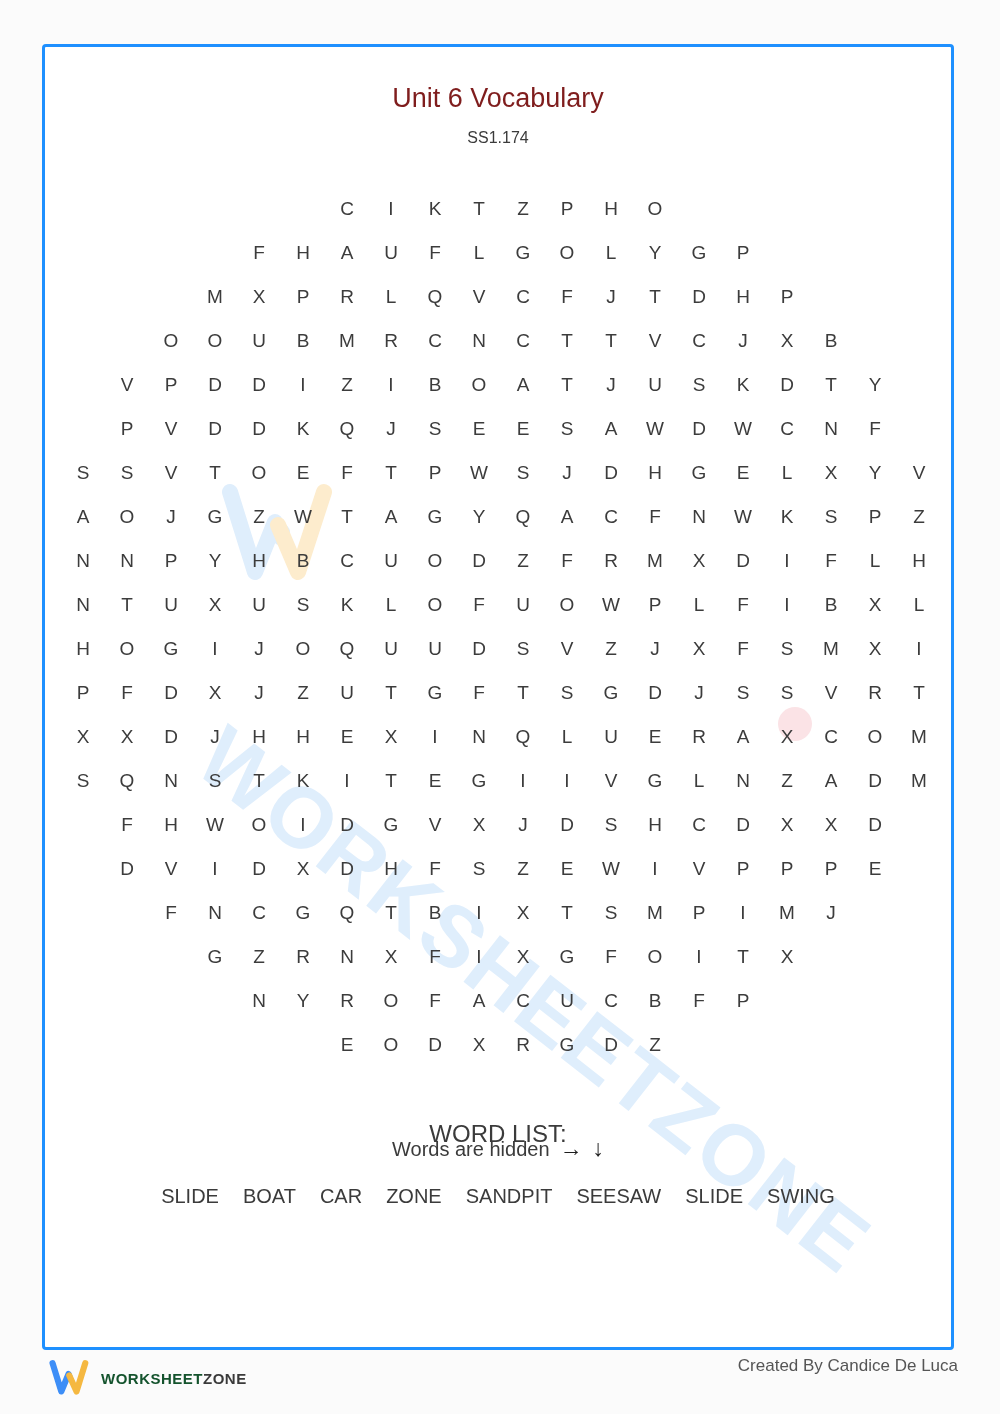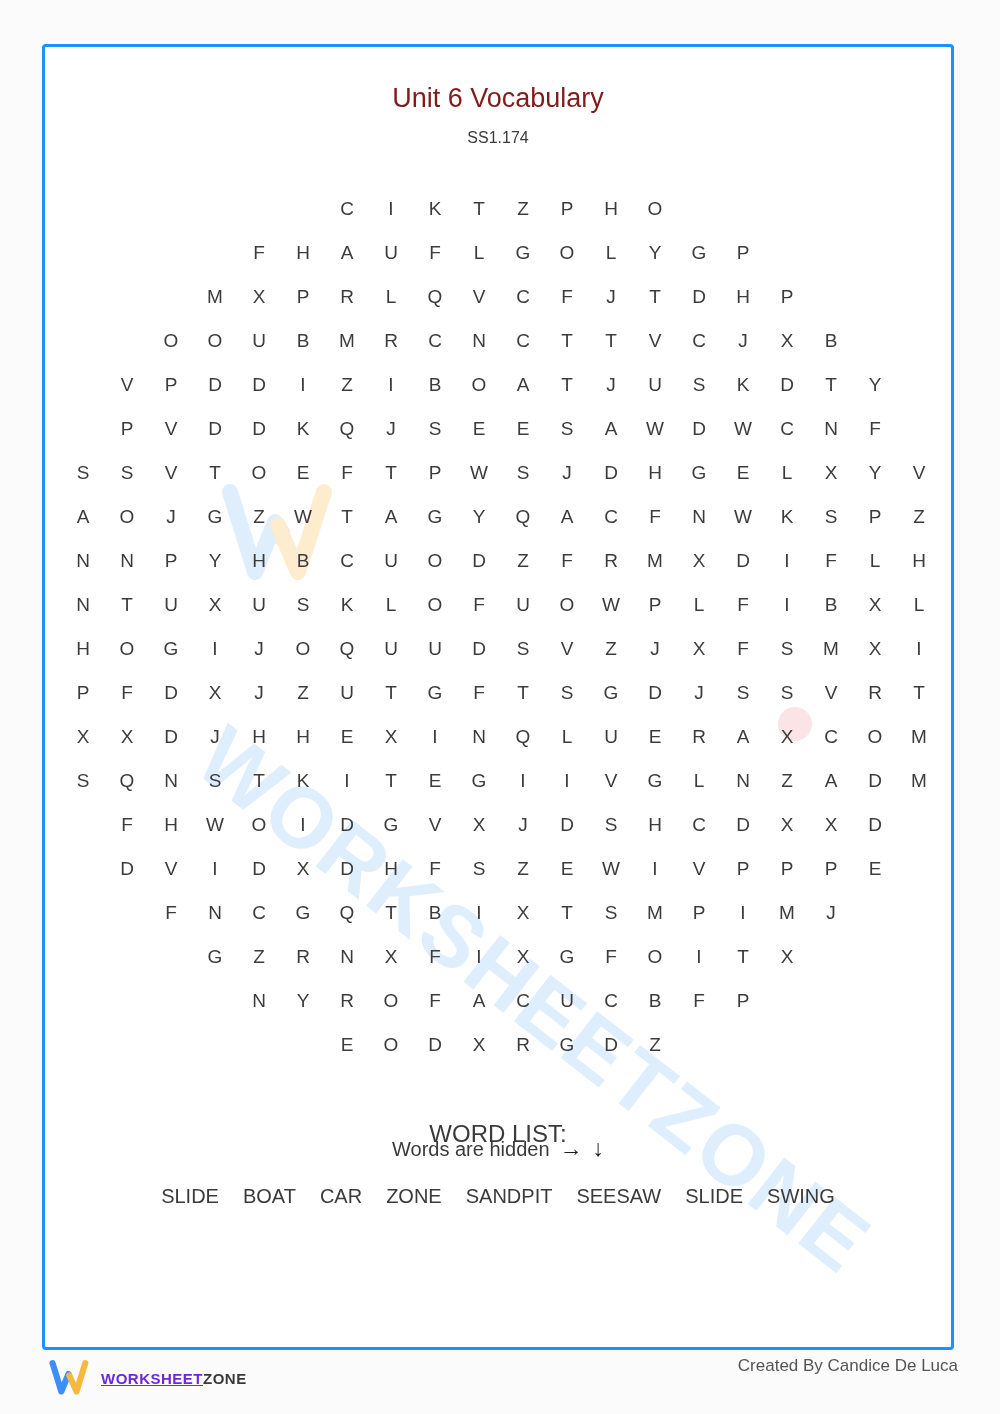--- a/index.html
+++ b/index.html
@@ -165,21 +165,21 @@
     top: 2px;
     display: flex;
     align-items: center;
     gap: 8px;
   }
   .logo-text {
     font-size: 15px;
     font-weight: bold;
     letter-spacing: 0.5px;
   }
-  .logo-text .a { color: #6d28d9; text-decoration: underline; }
+  .logo-text .a { color: #14532d; }
   .logo-text .b { color: #3a3a3a; margin-top: 37px; }
   .credit {
     position: absolute;
     right: 0;
     top: -2px;
     text-align: center;
     font-size: 17px;
     color: #555555;
     line-height: 24px;
   }

